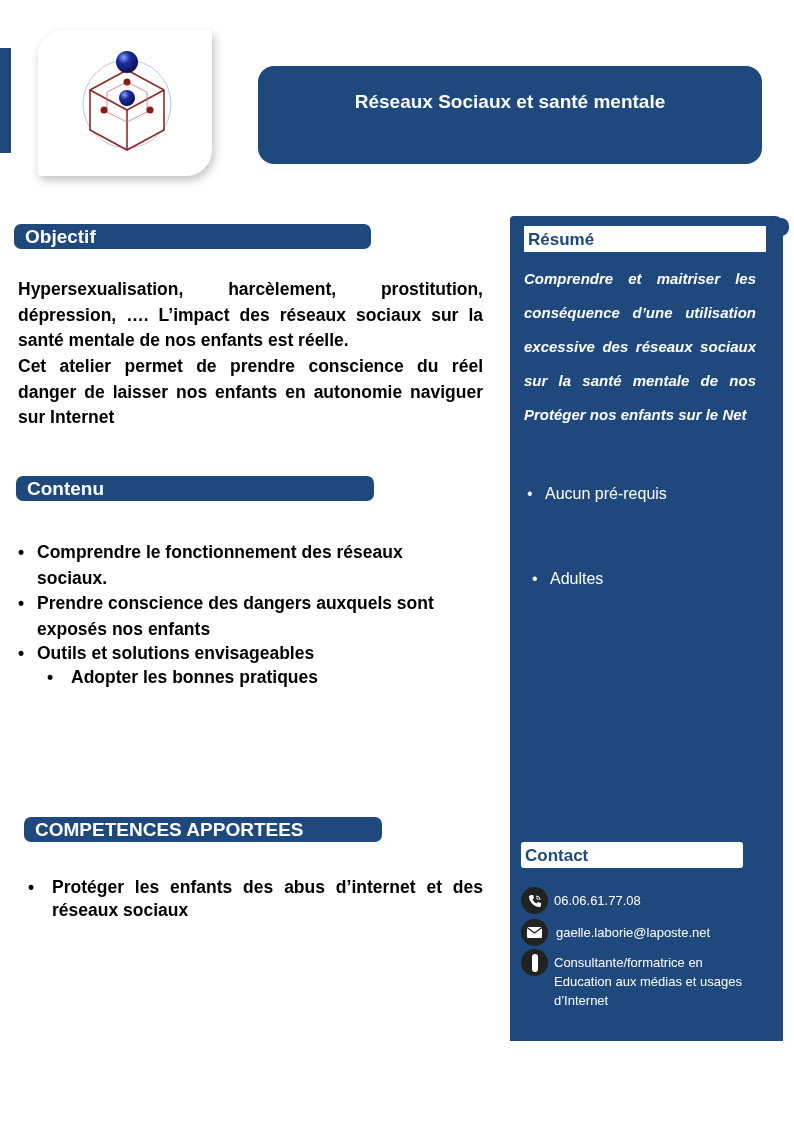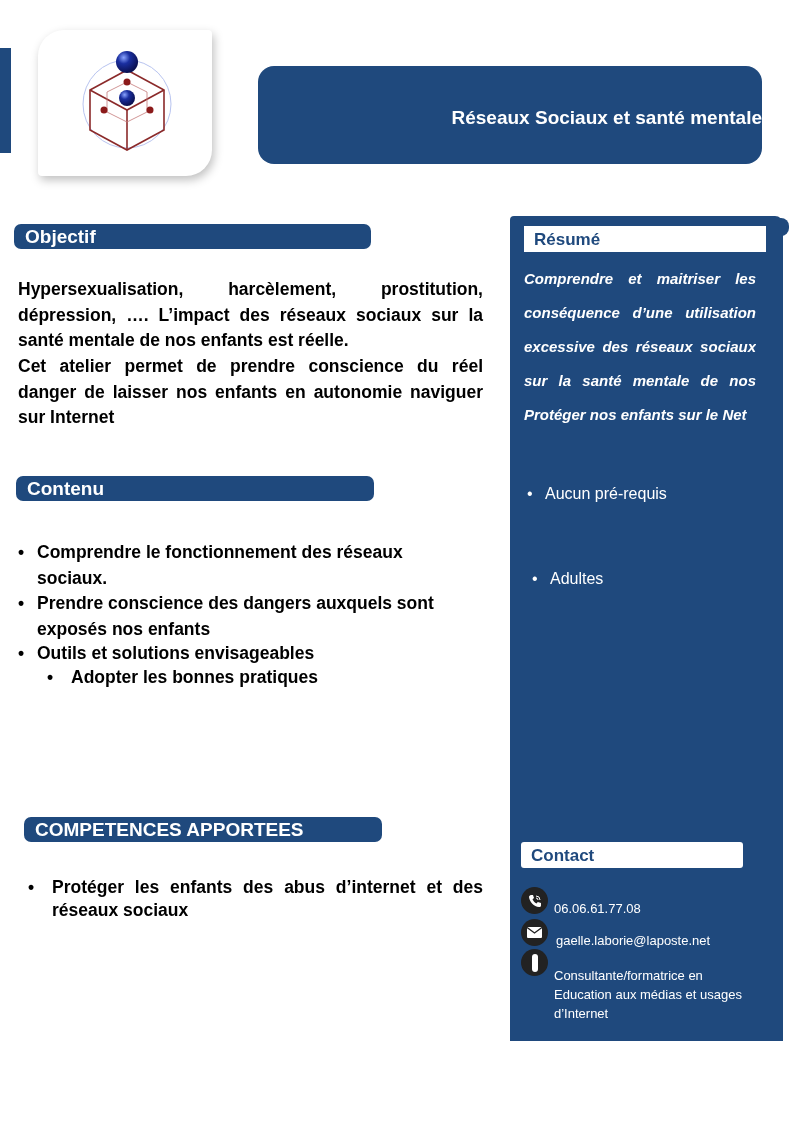--- a/index.html
+++ b/index.html
@@ -14,21 +14,21 @@
     position:absolute; left:38px; top:30px; width:174px; height:146px;
     background:#fff; border-radius:26px 4px 26px 4px;
     box-shadow: 2px 4px 10px rgba(0,0,0,0.25);
   }
   .logo-card svg { position:absolute; left:36px; top:14px; }
   .title-box {
     position:absolute; left:258px; top:66px; width:504px; height:98px;
     background:#1f497d; border-radius:16px;
     color:#fff; text-align:center; font-weight:bold; font-size:19px;
   }
-  .title-box span { display:block; margin-top:41px;text-align:right; }
+  .title-box span { display:block; margin-top:25px; }
 
   .sec-head {
     position:absolute; background:#1f497d; color:#fff; font-weight:bold;
     font-size:19px; border-radius:7px; height:25px; line-height:25px;
     padding-left:11px; box-sizing:border-box;
   }
   .para {
     position:absolute; left:18px; width:465px; font-weight:bold; font-size:17.5px;
     line-height:25.5px; text-align:justify;
   }
@@ -41,35 +41,35 @@
   .bullets li.sub { padding-left:53px; }
   .bullets li.sub::before { left:29px; }
 
   .side-panel {
     position:absolute; left:510px; top:216px; width:273px; height:825px;
     background:#1f497d; border-radius:4px 8px 0 0;
   }
   .side-panel .nub { position:absolute; right:-6px; top:2px; width:10px; height:18px; background:#1f497d; border-radius:0 8px 8px 0; }
   .side-head {
     position:absolute; background:#fff; color:#1f497d; font-weight:bold;
-    font-size:17px; height:26px; line-height:27px; padding-left:10px; box-sizing:border-box;
+    font-size:17px; height:26px; line-height:27px; padding-left:4px; box-sizing:border-box;
   }
   .resume-text {
     position:absolute; left:14px; top:46px; width:232px; height:180px; overflow:hidden;
     color:#fff; font-style:italic; font-weight:bold; font-size:15px; line-height:34px;
     text-align:justify;
   }
   .side-bullet { position:absolute; color:#fff; font-size:16px; }
   .side-bullet .dot { display:inline-block; width:18px; }
   .contact-row { position:absolute; left:11px; color:#fff; font-size:13px; line-height:19px; }
   .contact-row .ico {
     position:absolute; left:0; top:0; width:27px; height:27px; border-radius:50%;
     background:#222; display:flex; align-items:center; justify-content:center;
   }
-  .contact-row .txt { position:absolute; left:33px; top:12px; white-space:nowrap; }
+  .contact-row .txt { position:absolute; left:33px; top:4px; white-space:nowrap; }
 </style>
 </head>
 <body>
 
 <div class="left-strip"></div>
 
 <div class="logo-card">
   <svg width="100" height="120" viewBox="0 0 100 120">
     <defs>
       <radialGradient id="ball" cx="35%" cy="30%" r="70%">
@@ -149,15 +149,15 @@
     </span>
     <span class="txt" style="left:35px;">gaelle.laborie@laposte.net</span>
   </div>
 
   <div class="contact-row" style="top:733px;">
     <span class="ico">
       <svg width="8" height="18" viewBox="0 0 8 18">
           <rect x="1" y="0" width="6" height="18" rx="3" fill="#fff"></rect>
         </svg>
     </span>
-    <span class="txt" style="white-space:normal; width:200px; top:17px;">Consultante/formatrice en Education aux médias et usages d’Internet</span>
+    <span class="txt" style="white-space:normal; width:200px; top:4px;">Consultante/formatrice en Education aux médias et usages d’Internet</span>
   </div>
 </div>
 
 </body></html>

